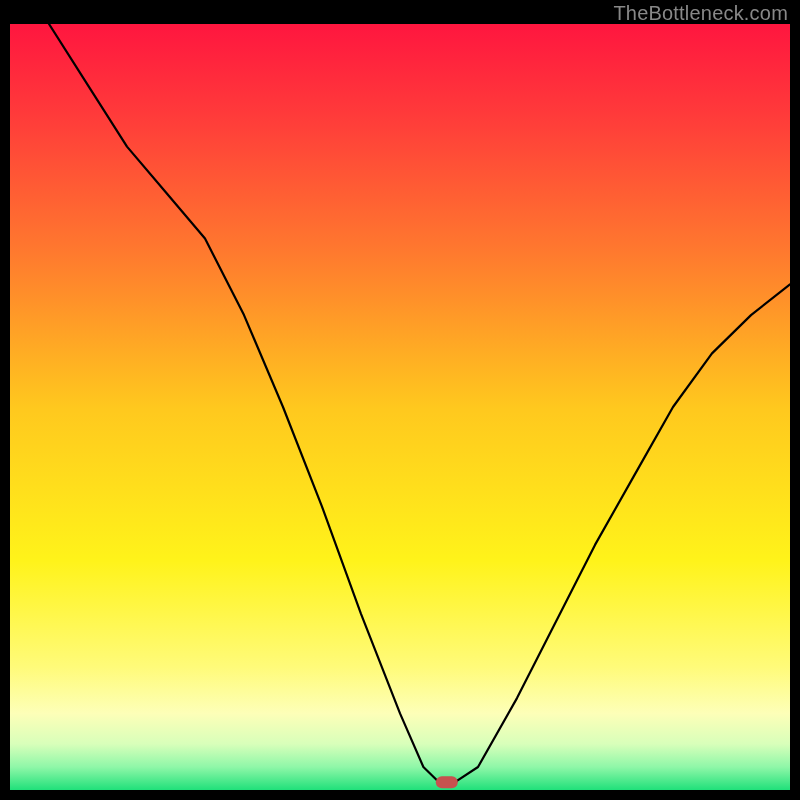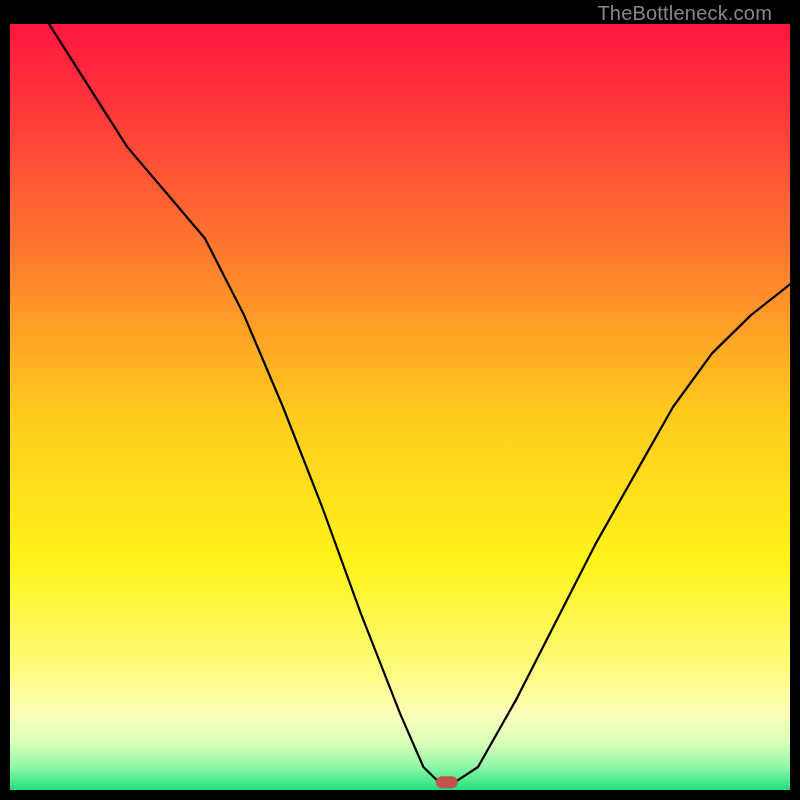--- a/index.html
+++ b/index.html
@@ -22,21 +22,21 @@
   .plot {
     position: absolute;
     left: 0;
     top: 0;
     width: 780px;
     height: 766px;
   }
   .watermark {
     position: absolute;
     top: 2px;
-    right: 28px;
+    right: 12px;
     color: #888;
     font-size: 20px;
     font-weight: 500;
     letter-spacing: 0.2px;
   }
 </style>
 </head>
 <body>
 
 <div class="watermark">TheBottleneck.com</div>

